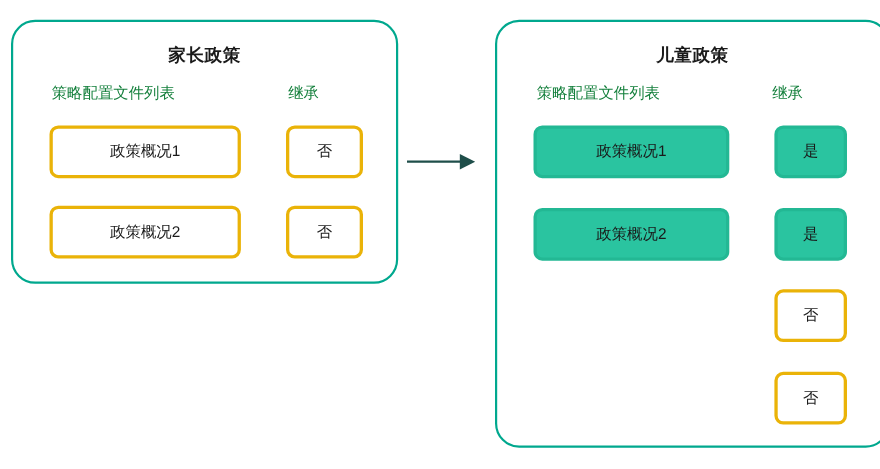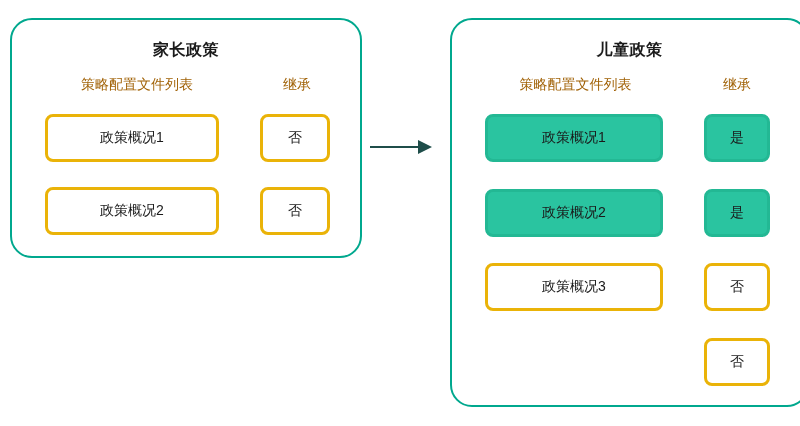--- a/index.html
+++ b/index.html
@@ -49,22 +49,21 @@
     font-size: 16px;
     font-weight: bold;
     color: #1a1a1a;
     letter-spacing: 0.5px;
   }
 
   
   .col-head {
     position: absolute;
     font-size: 14px;
-    color: #a16207;
-    text-align: center;
+    color: #15803d;
     white-space: nowrap;
   }
   .col-head-profiles { top: 56px; }
   .col-head-inherit  { top: 56px; }
 
   #panel-parent .col-head-profiles { left: 35px;  width: 180px; }
   #panel-parent .col-head-inherit  { left: 250px; width: 70px;  }
   #panel-child  .col-head-profiles { left: 36px;  width: 175px; }
   #panel-child  .col-head-inherit  { left: 250px; width: 70px;  }
 
@@ -152,21 +151,20 @@
       <div class="cell cell-profile filled">政策概况1</div>
       <div class="cell cell-inherit filled">是</div>
     </div>
 
     <div class="row" style="top:169px">
       <div class="cell cell-profile filled">政策概况2</div>
       <div class="cell cell-inherit filled">是</div>
     </div>
 
     <div class="row" style="top:243px">
-      <div class="cell cell-profile">政策概况3</div>
       <div class="cell cell-inherit">否</div>
     </div>
 
     <div class="row" style="top:318px">
       <div class="cell cell-inherit">否</div>
     </div>
 
   </div>
 
 </div>

